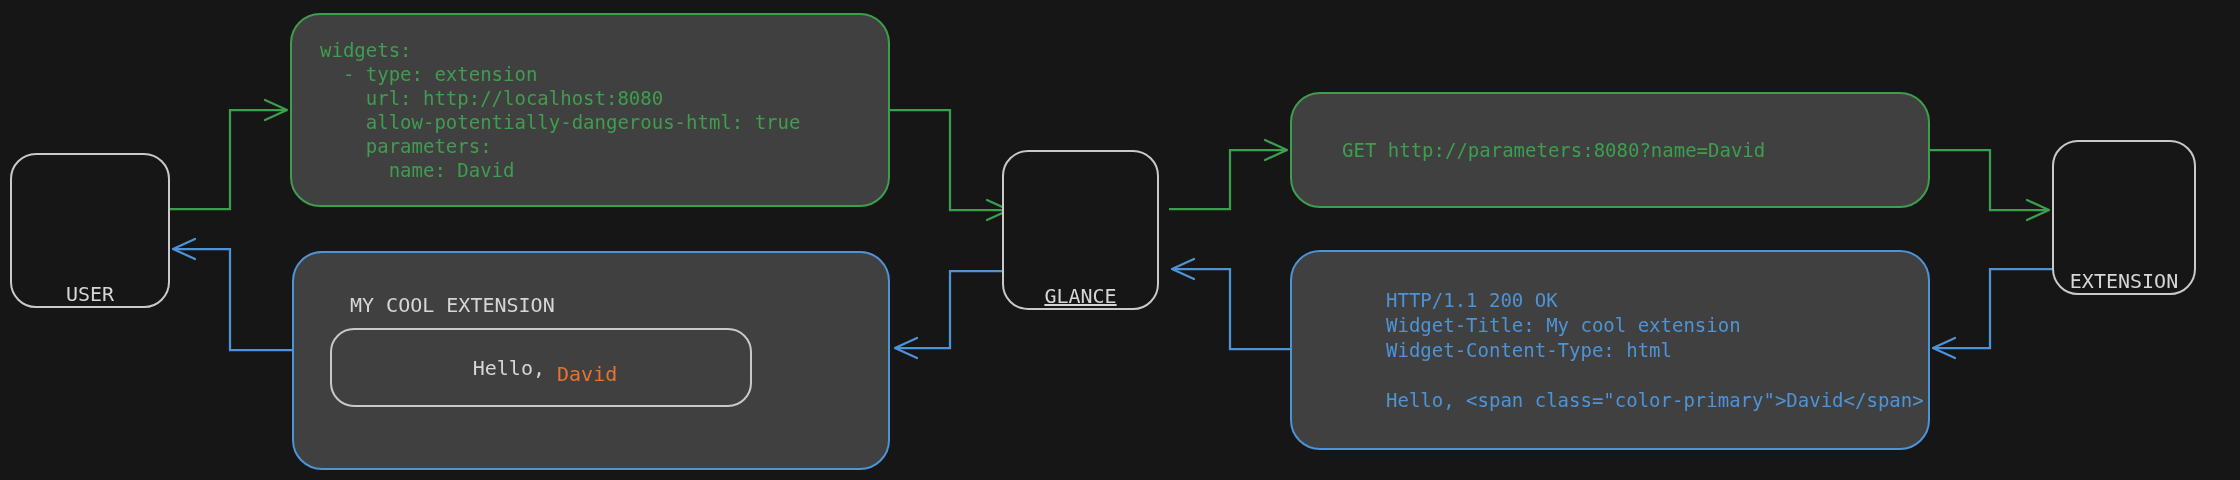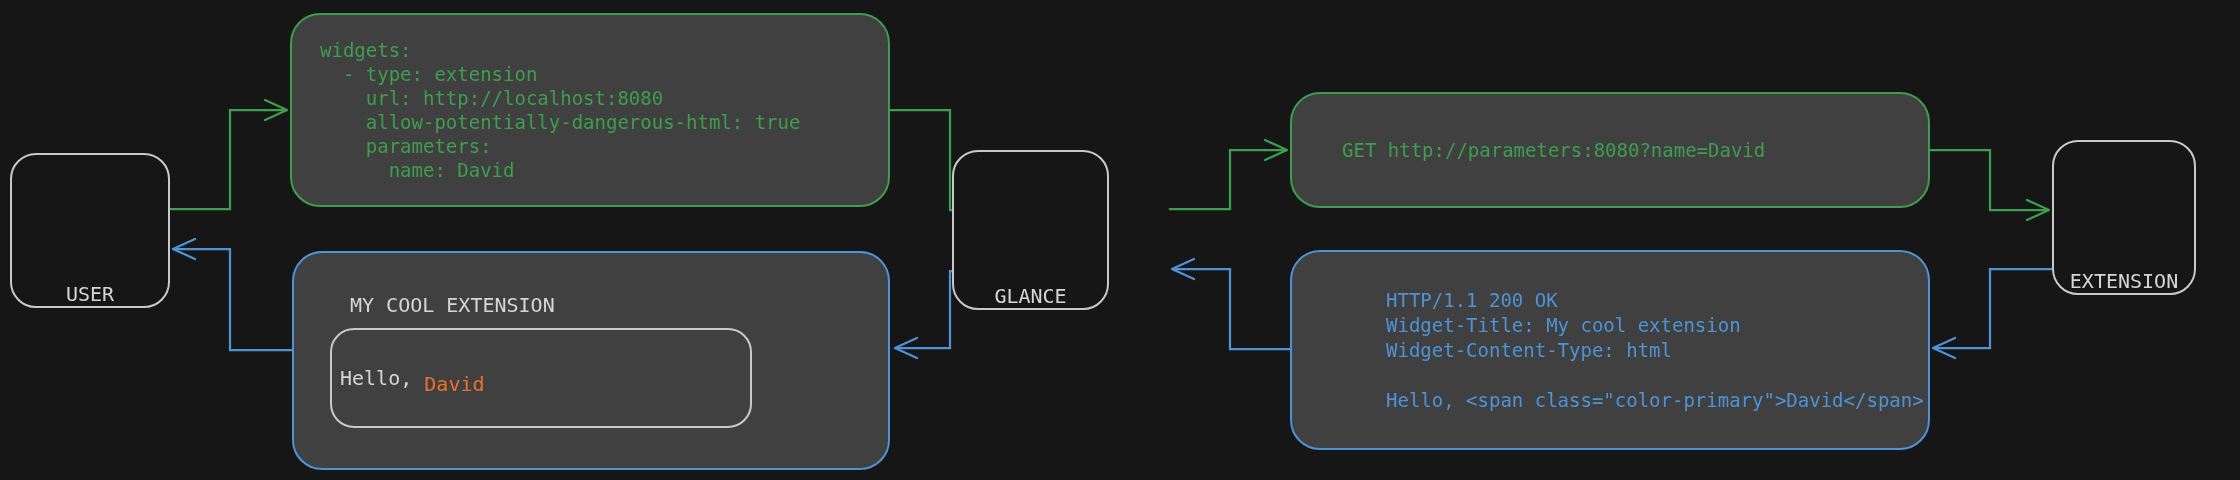--- a/index.html
+++ b/index.html
@@ -64,34 +64,35 @@
     font-size: 20px;
     white-space: pre;
     text-align: center;
   }
   .greeting-box {
     position: absolute;
     box-sizing: border-box;
     left: 36px;
     top: 75px;
     width: 422px;
-    height: 100px;
+    height: 79px;
     border: 2px solid #c9c9c9;
     border-radius: 24px;
     display: flex;
     align-items: center;
     padding-left: 8px;
     font-size: 20px;
     white-space: pre;
+    justify-content: center;
   }
   .greeting-prefix { color: #d6d6d6; }
   .greeting-name   { color: #e9722f; margin-top: 12px; }
 
   #node-user      { left: 10px;   top: 153px; width: 160px; height: 155px; }
-  #node-glance    { left: 952px; top: 150px; width: 157px; height: 160px; }
+  #node-glance    { left: 1002px; top: 150px; width: 157px; height: 160px; text-decoration: underline; }
   #node-extension { left: 2052px; top: 140px; width: 144px; height: 155px; }
 </style>
 </head>
 <body>
 
 <div class="canvas">
 
   <svg class="wires" viewBox="0 0 2240 480" xmlns="http://www.w3.org/2000/svg">
     <defs>
       <marker id="arrow-green" markerUnits="userSpaceOnUse" markerWidth="28" markerHeight="26" refX="24" refY="12" orient="auto">

